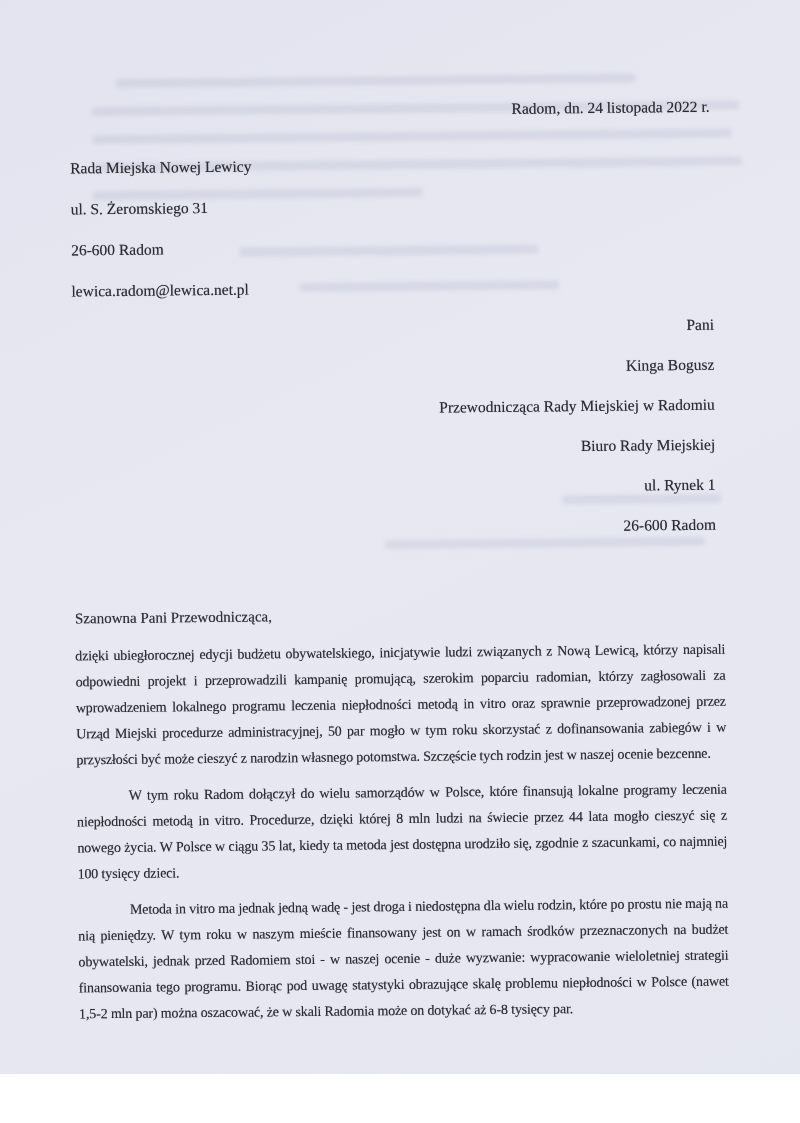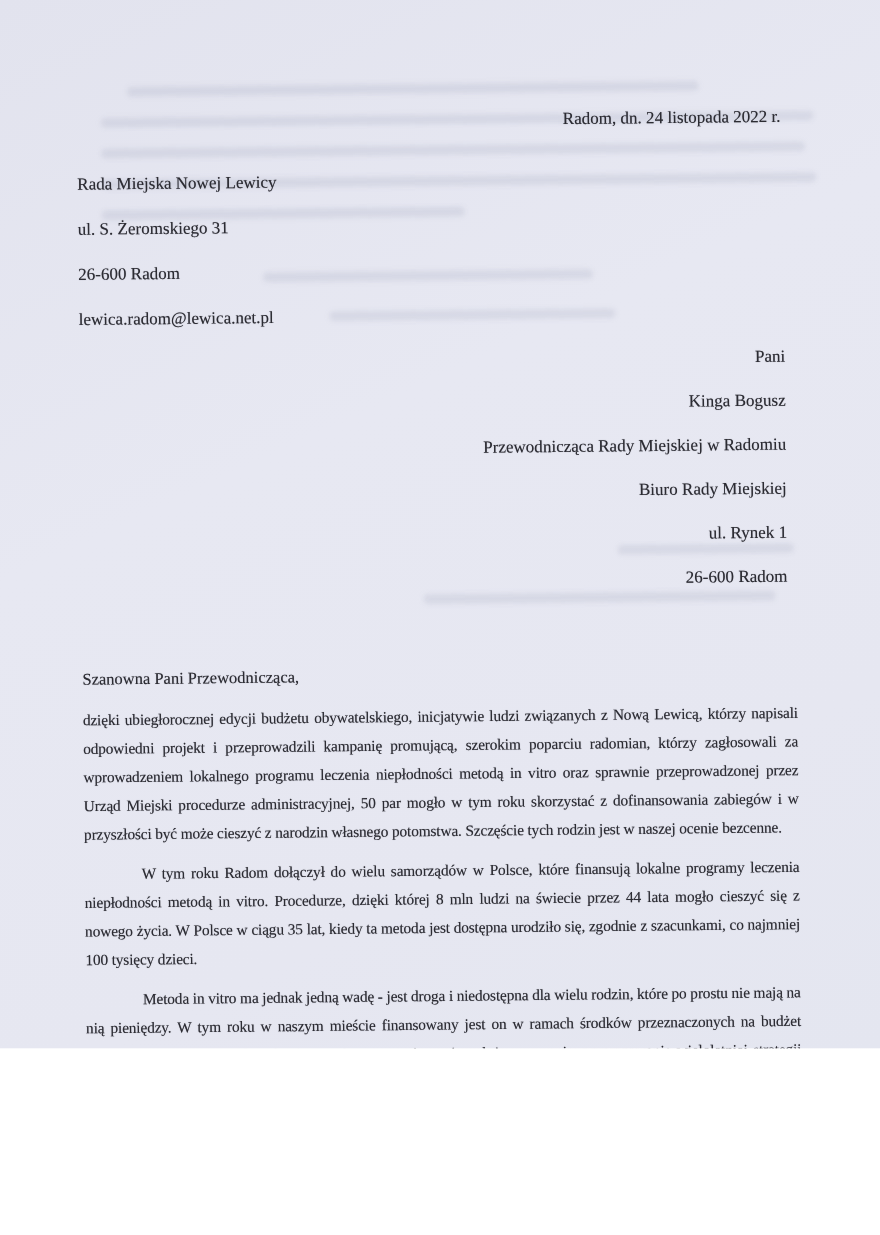--- a/index.html
+++ b/index.html
@@ -6,21 +6,21 @@
     margin: 0;
     padding: 0;
     width: 800px;
     height: 1123px;
     overflow: hidden;
     font-family: "Liberation Serif", "DejaVu Serif", serif;
   }
   .photo {
     position: relative;
     width: 800px;
-    height: 953px;
+    height: 1074px;
     background: linear-gradient(155deg, #e2e3ee 0%, #e7e8f2 40%, #e6e7f1 75%, #e4e6f0 100%);
     overflow: hidden;
   }
   .tilt {
     position: absolute;
     top: 0; left: 0;
     width: 800px;
     height: 1123px;
     transform: rotate(-0.6deg);
     transform-origin: 50% 30%;

